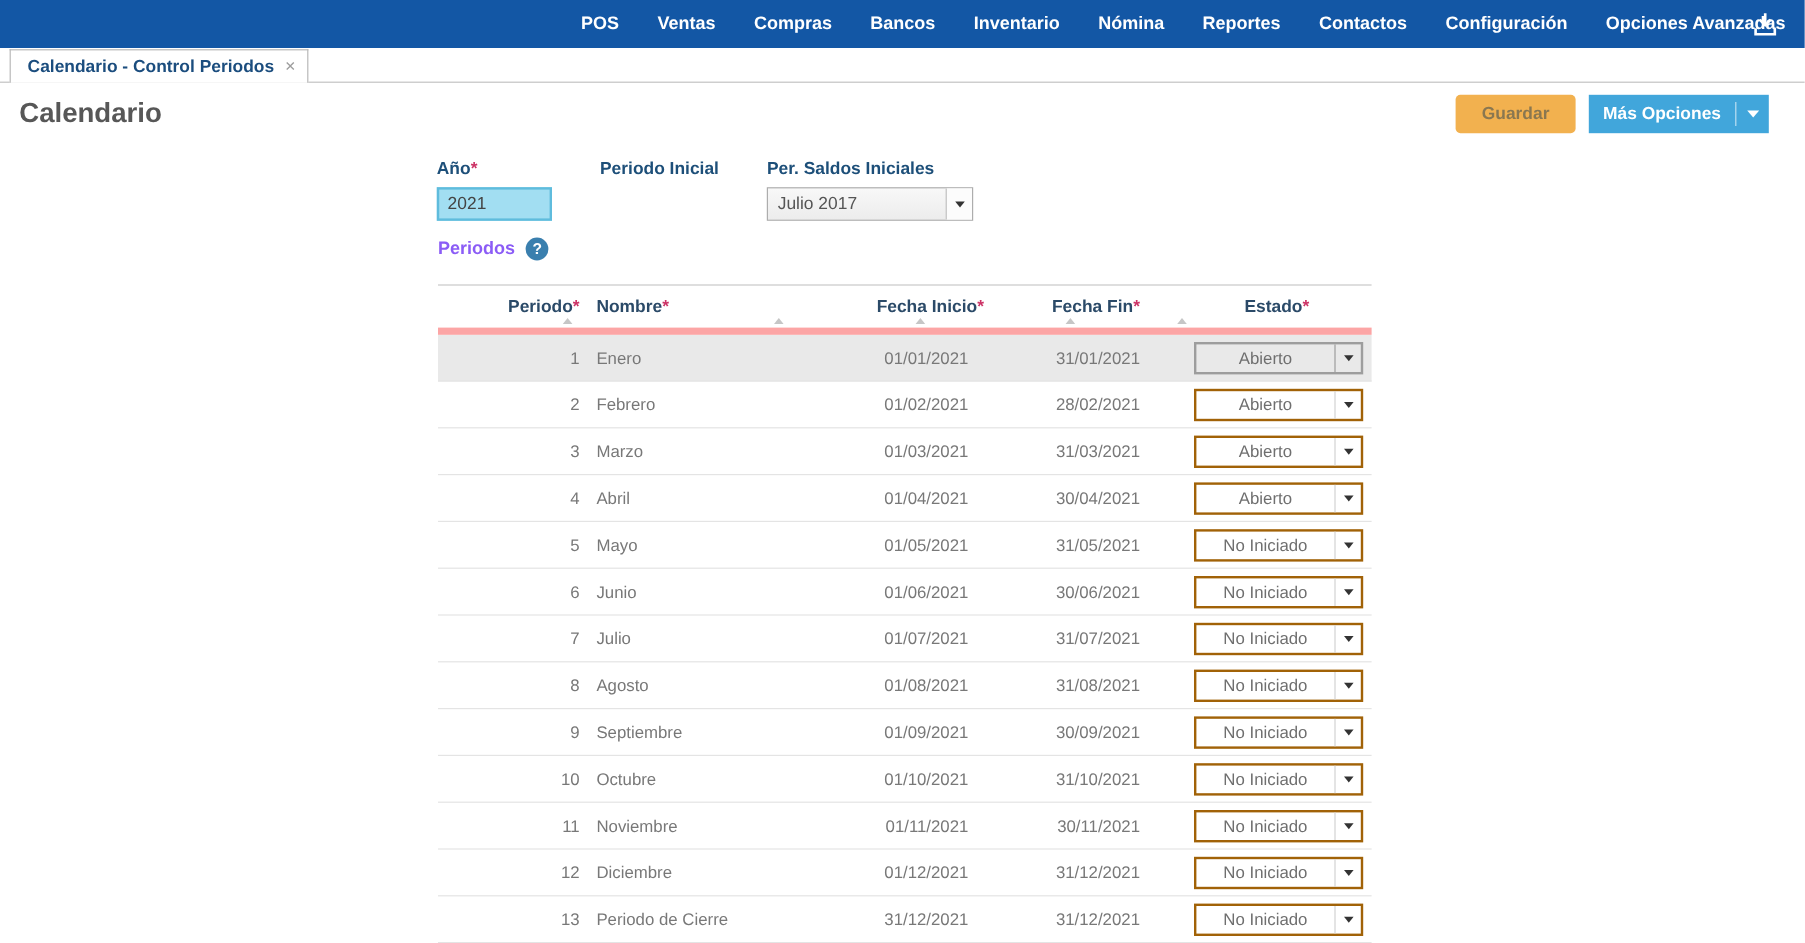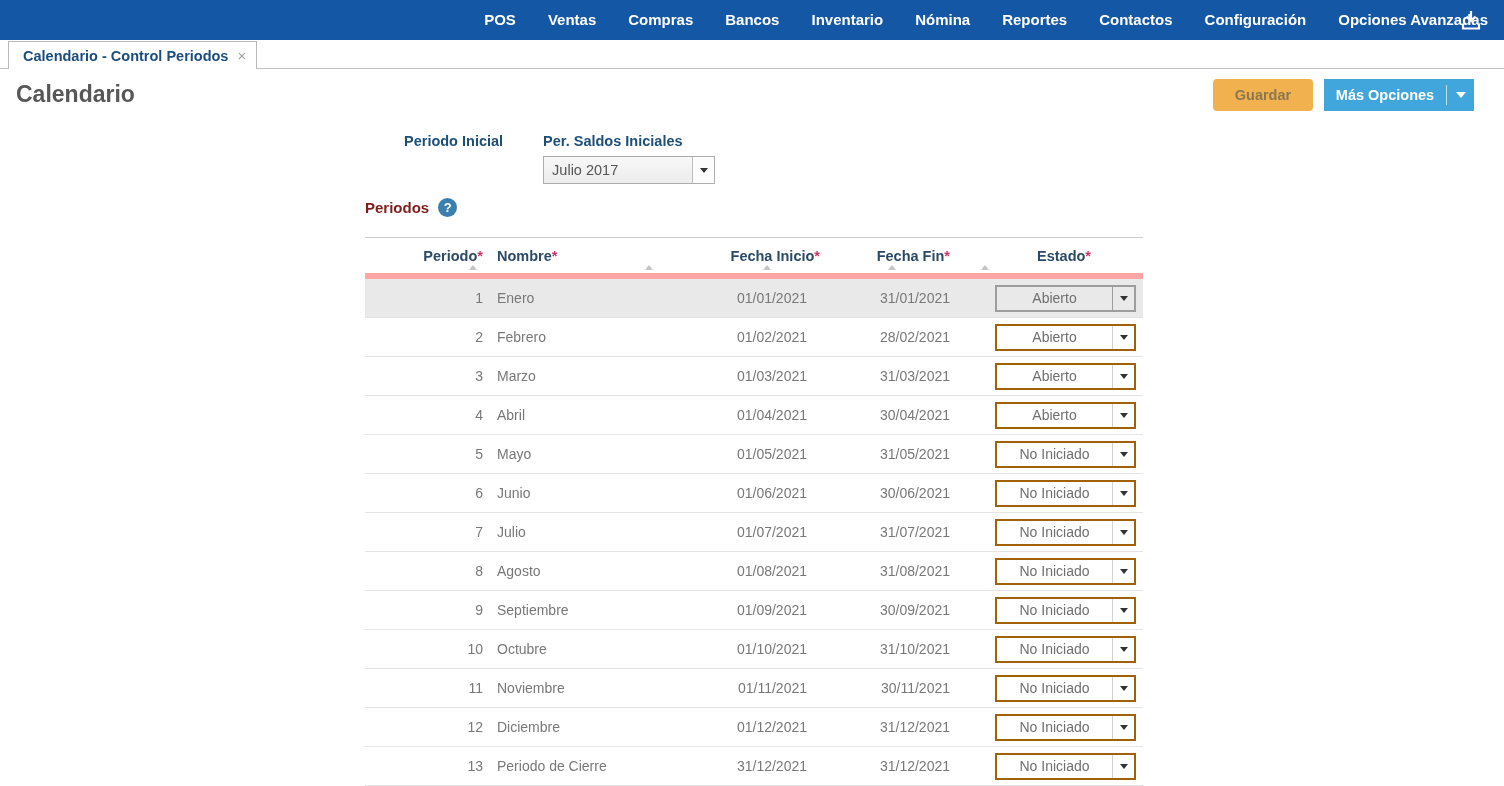--- a/index.html
+++ b/index.html
@@ -33,21 +33,21 @@
   .fg-label { font-size: 14.5px; font-weight: bold; color: #1d4f79; margin-bottom: 7px; white-space: nowrap; }
   .req { color: #cc3366; }
   .year-input { width: 96px; height: 28px; background: #a2def2; border: 2px solid #5fbcdd; padding: 0 7px; font-size: 14.5px; color: #444; font-family: inherit; outline: none; }
   .gap1 { width: 40px; } .gap2 { width: 40px; }
   .dropdown { width: 172px; height: 28px; border: 1px solid #adadad; background: linear-gradient(#f8f8f8, #ececec); display: flex; align-items: center; cursor: pointer; }
   .dd-text { flex: 1; padding: 0 8px; font-size: 14.5px; color: #555; white-space: nowrap; overflow: hidden; }
   .dd-btn { width: 22px; height: 100%; border-left: 1px solid #bdbdbd; background: #fcfcfc; display: flex; align-items: center; justify-content: center; }
   .caret-down-dark { width: 0; height: 0; border-left: 4px solid transparent; border-right: 4px solid transparent; border-top: 5px solid #333; }
 
   .periodos { position: absolute; left: 365px; top: 129px; display: flex; align-items: center; gap: 9px; }
-  .periodos-label { font-weight: bold; color: #7f1d1d; font-size: 15px; }
+  .periodos-label { font-weight: bold; color: #8b5cf6; font-size: 15px; }
   .help-icon { width: 19px; height: 19px; border-radius: 50%; background: #3a7fae; color: #fff; font-size: 13px; font-weight: bold; display: flex; align-items: center; justify-content: center; cursor: pointer; }
 
   
   .ptable { position: absolute; left: 365px; top: 168px; width: 778px; }
   .thead { display: grid; grid-template-columns: 118px 177px 160px 135px 188px; height: 42px; align-items: center; border-top: 1px solid #c9c9c9; border-bottom: 6px solid #fca5a5; position: relative; }
   .th { font-weight: bold; font-size: 14.5px; color: #2b4a68; cursor: pointer; }
   .th.c1 { text-align: right; }
   .th.c2 { padding-left: 14px; }
   .th.c3 { text-align: right; }
   .th.c4 { text-align: right; padding-right: 5px; }
@@ -105,20 +105,24 @@
   <button class="btn-save">Guardar</button>
   <div class="btn-more">
     <span class="btn-more-label">Más Opciones</span>
     <span class="btn-more-divider"></span>
     <span class="btn-more-caret-wrap">
         <span class="caret-down-white"></span>
       </span>
   </div>
 
   <div class="form-row">
+    <div class="fg">
+      <span class="fg-label"><span>Año</span><span class="req">*</span></span>
+      <input class="year-input" value="2021" style="">
+    </div>
     <div class="gap1"></div>
     <div class="fg">
       <span class="fg-label">Periodo Inicial</span>
     </div>
     <div class="gap2"></div>
     <div class="fg">
       <span class="fg-label">Per. Saldos Iniciales</span>
       <div class="dropdown">
         <span class="dd-text">Julio 2017</span>
         <span class="dd-btn">

